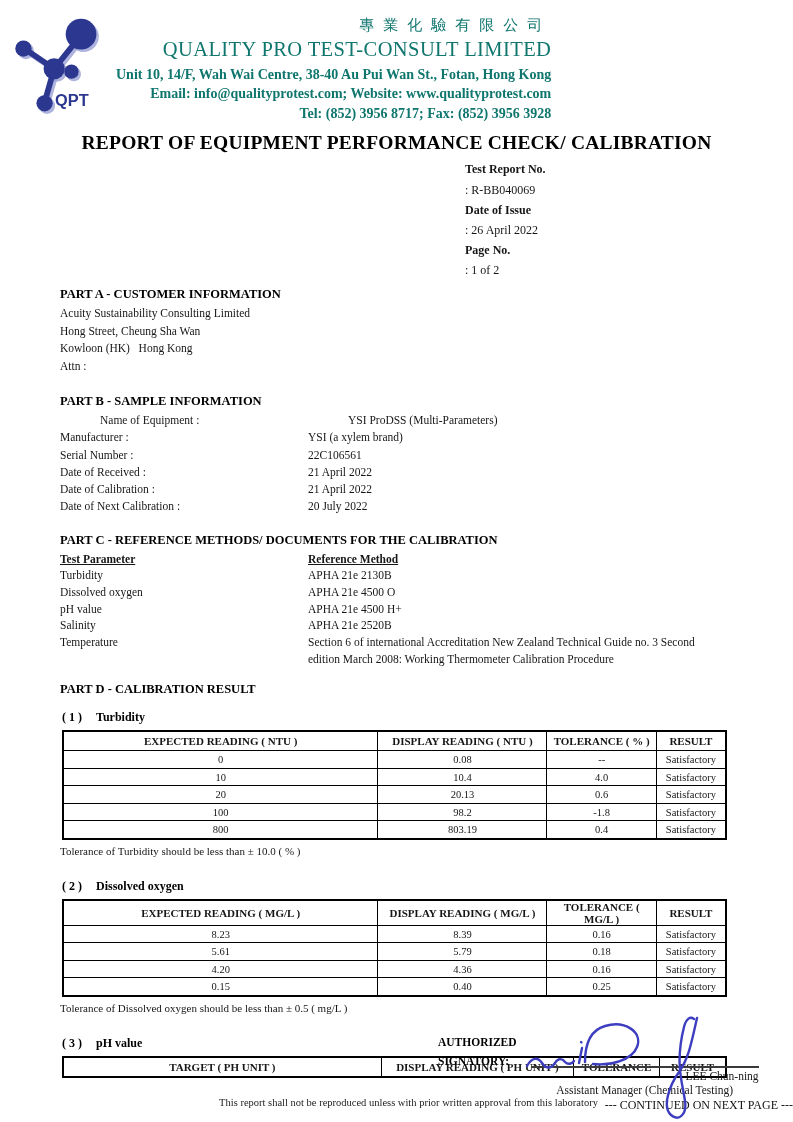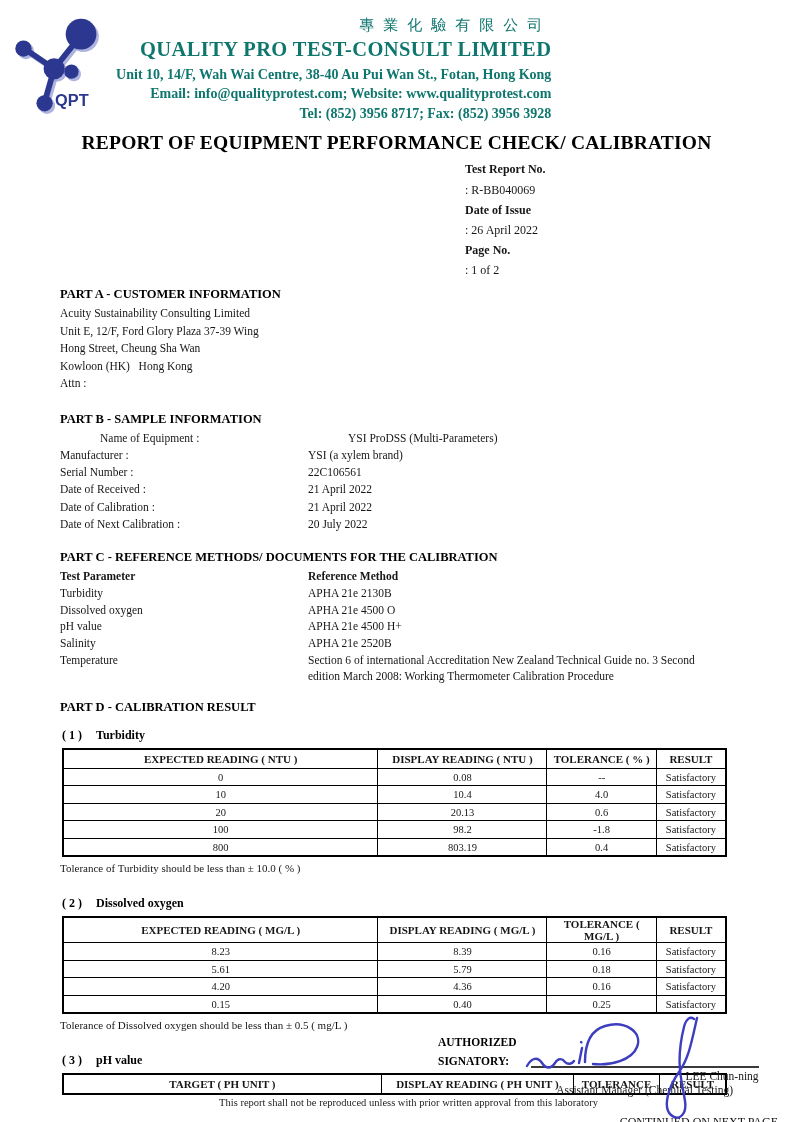--- a/index.html
+++ b/index.html
@@ -5,21 +5,21 @@
   html,body{margin:0;padding:0;background:#ffffff;}
   .page{
     position:relative;width:793px;height:1122px;margin:0 auto;background:#fff;
     font-family:"Liberation Serif","DejaVu Serif",serif;color:#161616;overflow:hidden;
   }
   
   .letterhead{display:flex;padding:10px 0 0 10px;}
   .logo{flex:0 0 auto;}
   .lh-text{margin-left:10px;padding-top:6px;color:#0f766e;text-align:right;}
   .lh-cn{font-size:15px;letter-spacing:9px;font-weight:500;}
-  .lh-en{font-size:20.5px;letter-spacing:.4px;margin-top:3px;font-weight:700;margin-left:24px;}
+  .lh-en{font-size:20.5px;letter-spacing:.4px;margin-top:3px;font-weight:400;margin-left:24px;}
   .lh-addr{font-size:14px;font-weight:700;line-height:1.32;margin-top:1px;}
   .lh-addr.first{margin-top:5px;}
   
   .doc-title{text-align:center;font-weight:700;font-size:19.5px;margin-top:9px;letter-spacing:.2px;color:#000;}
   .report-info{margin-left:465px;margin-top:5px;font-size:12px;}
   .ri-row{display:flex;line-height:1.68;flex-direction:column;}
   .ri-label{font-weight:700;width:146px;}
   
   .part{margin-left:60px;margin-right:60px;}
   .part-heading{font-weight:700;font-size:12.5px;color:#000;}
@@ -28,21 +28,21 @@
   .pa-line{font-size:11.5px;line-height:1.52;white-space:pre-wrap;}
   .pa-line.first{margin-top:3px;}
   
   .part-b{margin-top:19px;}
   .pb-row{display:flex;font-size:11.5px;line-height:1.5;}
   .pb-row.first{margin-top:3px;margin-left:40px;}
   .pb-label{width:248px;flex:0 0 auto;}
   
   .part-c{margin-top:17px;}
   .pc-row{display:flex;font-size:11.5px;line-height:1.45;}
-  .pc-head{font-weight:700;margin-top:3px;}
+  .pc-head{font-weight:700;text-decoration:underline;margin-top:3px;}
   .pc-col1{width:248px;flex:0 0 auto;}
   .pc-col2{max-width:420px;}
   
   .part-d{margin-top:15px;}
   .pd-sub{font-weight:700;font-size:12px;margin:13px 0 5px 2px;color:#000;}
   .pd-sub .no{margin-right:14px;}
   table.cal{width:665px;border-collapse:collapse;border:2px solid #000;margin-left:2px;table-layout:fixed;}
   table.cal th{border:1.5px solid #000;font-size:11px;height:18px;padding:0 2px;text-align:center;font-weight:700;}
   table.cal td{border:1.5px solid #000;font-size:10.5px;height:16.5px;padding:0 2px;text-align:center;}
   .t12 col.c1{width:47.5%}.t12 col.c2{width:25.5%}.t12 col.c3{width:16.5%}.t12 col.c4{width:10.5%}
@@ -115,21 +115,20 @@
     </div>
     <div class="ri-row">
       <span class="ri-label">Page No.</span>
       <span class="ri-value">: 1 of 2</span>
     </div>
   </div>
 
   <div class="part part-a">
     <div class="part-heading">PART A - CUSTOMER INFORMATION</div>
     <div class="pa-line first">Acuity Sustainability Consulting Limited</div>
-    <div class="pa-line">Unit E, 12/F, Ford Glory Plaza 37-39 Wing</div>
     <div class="pa-line">Hong Street, Cheung Sha Wan</div>
     <div class="pa-line">Kowloon (HK)   Hong Kong</div>
     <div class="pa-line">Attn :</div>
   </div>
 
   <div class="part part-b">
     <div class="part-heading">PART B - SAMPLE INFORMATION</div>
     <div class="pb-row first">
       <span class="pb-label">Name of Equipment :</span>
       <span>YSI ProDSS (Multi-Parameters)</span>

